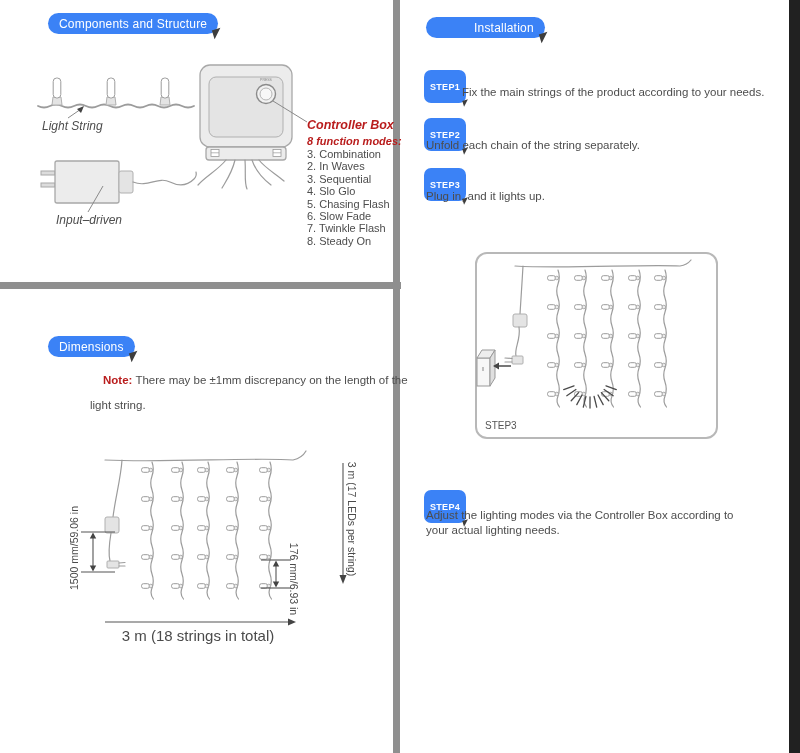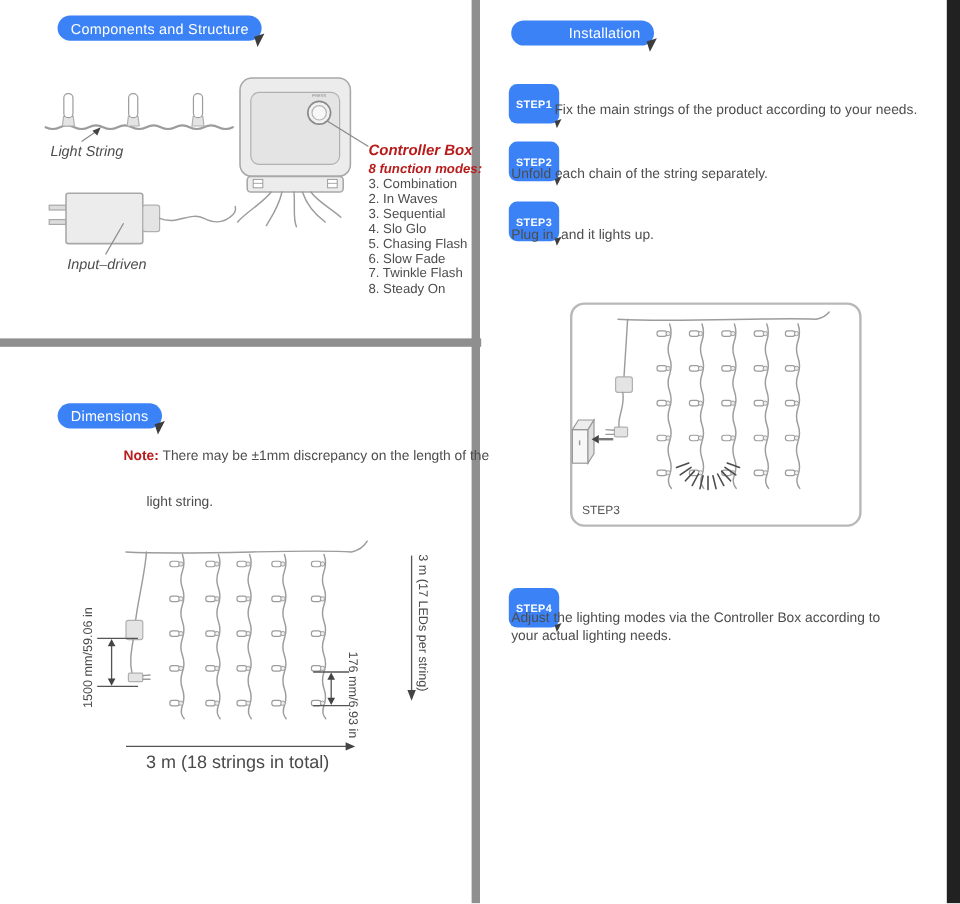--- a/index.html
+++ b/index.html
@@ -202,21 +202,21 @@
 
   <div class="badge badge-sm" style="left:424px;top:490px;">STEP4</div>
   <div class="body-txt" style="left:426px;top:508px;width:322px;">Adjust the lighting modes via the Controller Box according to your actual lighting needs.</div>
 
   <div class="badge badge-lg" style="left:48px;top:336px;">Dimensions</div>
 
   <div class="body-txt" style="left:55px;top:373px;width:330px;margin-left:48px;">
     <span class="bold">Note:</span>
     <span>There may be ±1mm discrepancy on the length of the</span>
   </div>
-  <div class="body-txt" style="left:90px;top:412px;margin-left:32px;">light string.</div>
+  <div class="body-txt" style="left:90px;top:398px;">light string.</div>
 
   <svg style="left:55px;top:445px;" width="330" height="200" viewBox="0 0 330 200">
 
     <path class="ln" d="M50,15 C110,18 200,12 238,15 q9,-2 13,-9"></path>
 
     <use href="#cstring" transform="translate(97,17)"></use>
     <use href="#cstring" transform="translate(127,17)"></use>
     <use href="#cstring" transform="translate(153,17)"></use>
     <use href="#cstring" transform="translate(182,17)"></use>
     <use href="#cstring" transform="translate(215,17)"></use>

